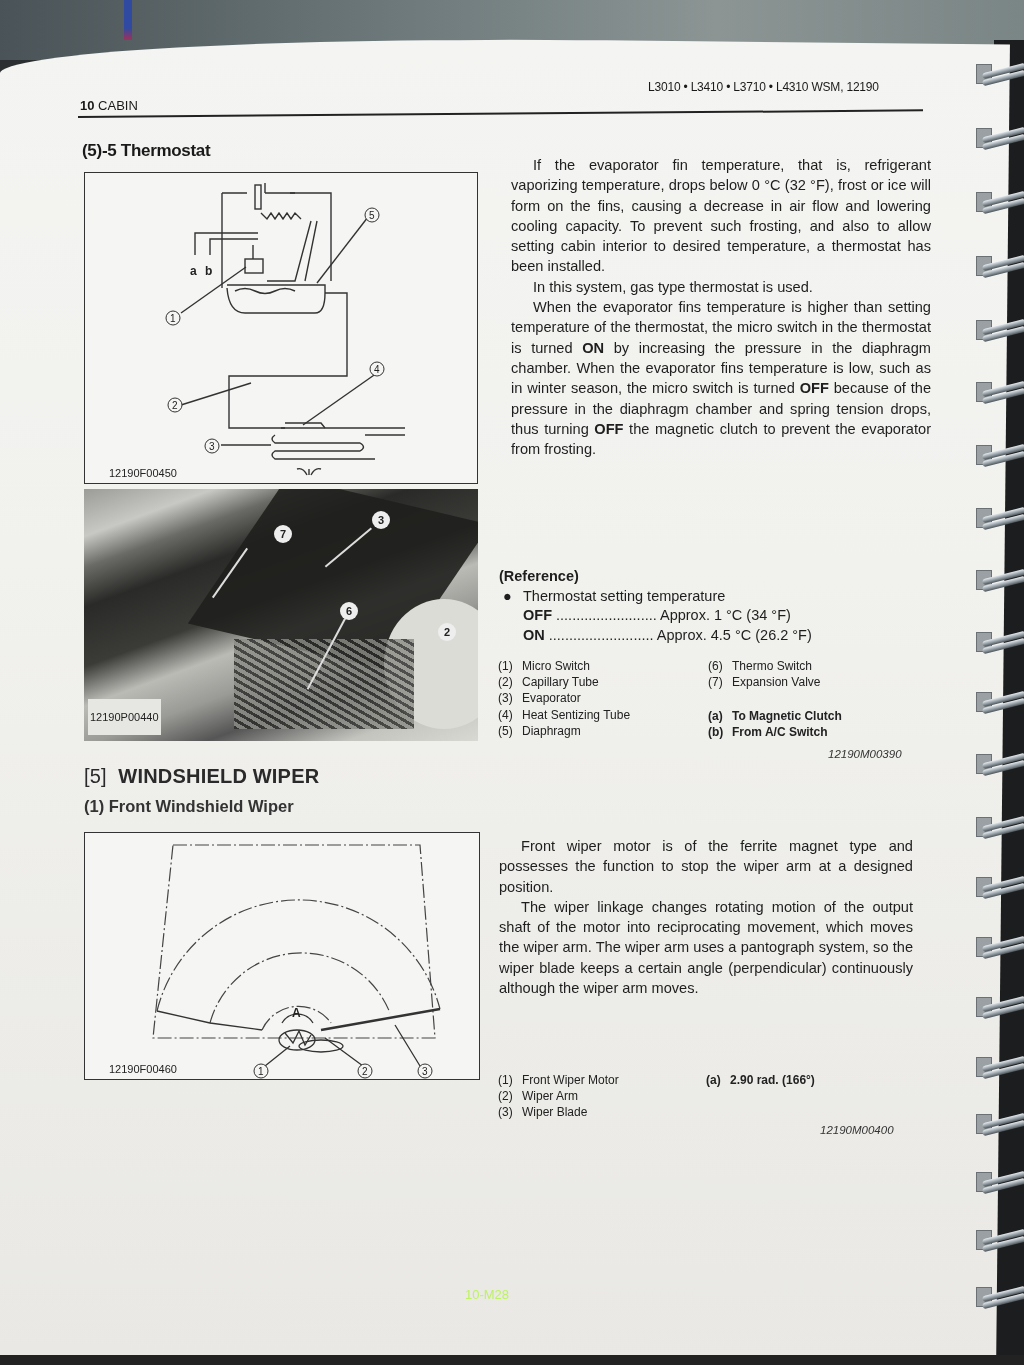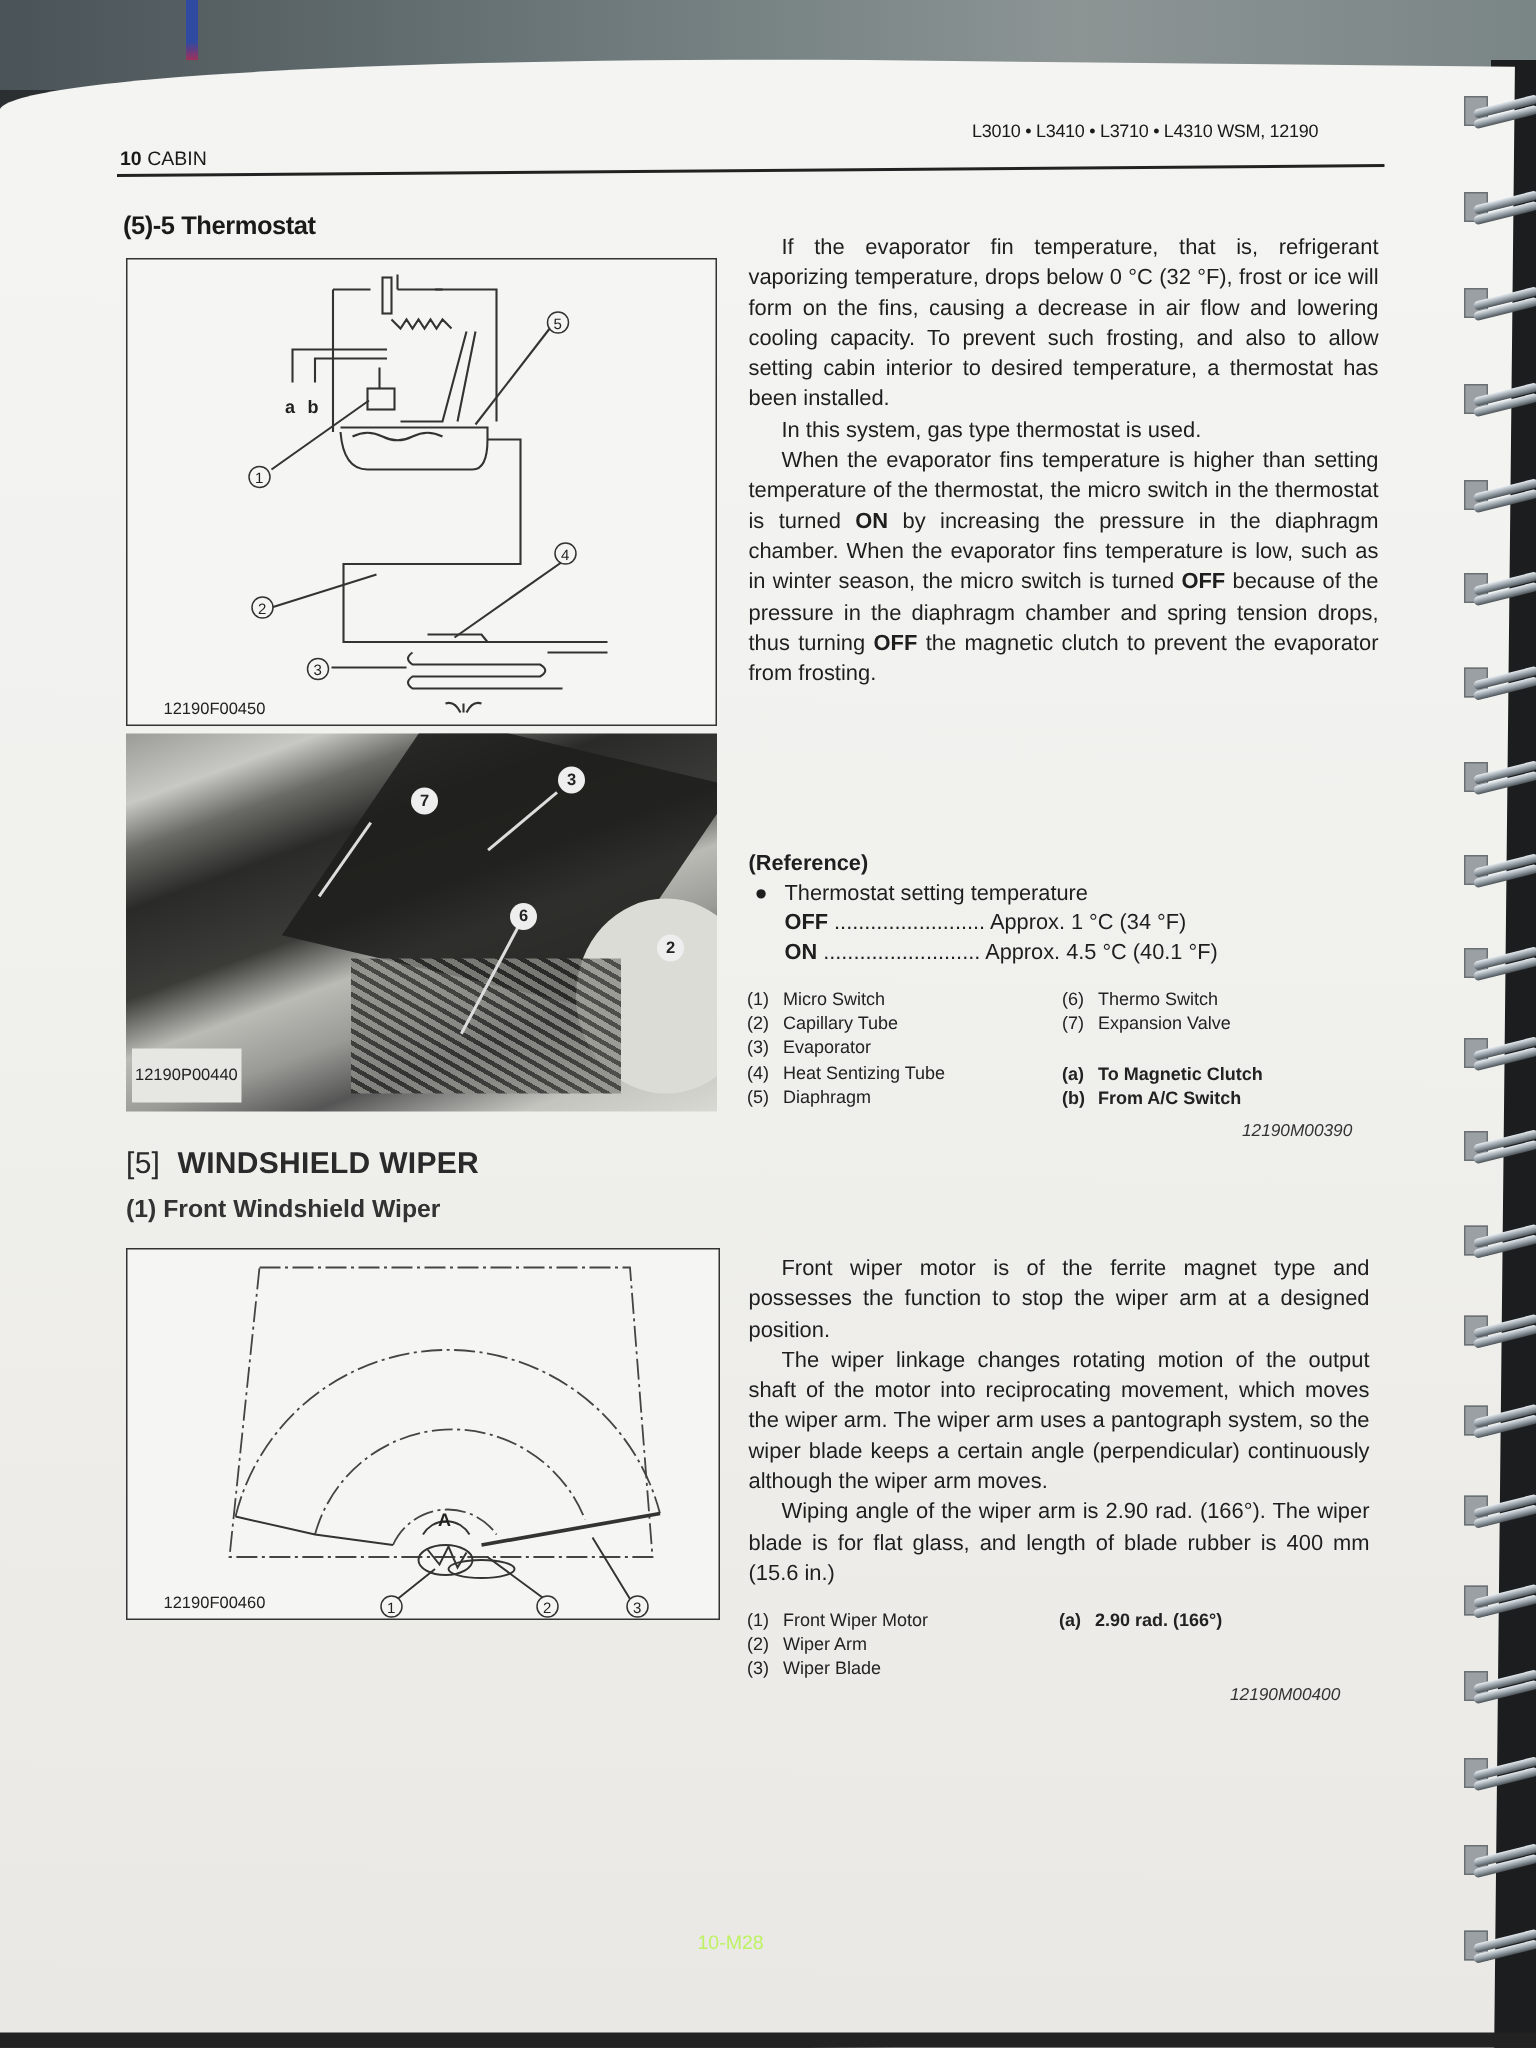--- a/index.html
+++ b/index.html
@@ -253,31 +253,31 @@
   <div class="lead" style="left:164px; top:60px; width:60px; transform:rotate(125deg);"></div>
   <div class="lead" style="left:288px; top:40px; width:60px; transform:rotate(140deg);"></div>
   <div class="lead" style="left:262px; top:130px; width:80px; transform:rotate(118deg);"></div>
   <div class="callout" style="left:190px; top:36px;">7</div>
   <div class="callout" style="left:288px; top:22px;">3</div>
   <div class="callout" style="left:256px; top:113px;">6</div>
   <div class="callout" style="left:354px; top:134px;">2</div>
   <div class="code">12190P00440</div>
 </div>
 
-<div class="text-col" style="top:155px;">
+<div class="text-col" style="top:155px;margin-left:12px;">
   <p>If the evaporator fin temperature, that is, refrigerant vaporizing temperature, drops below 0 °C (32 °F), frost or ice will form on the fins, causing a decrease in air flow and lowering cooling capacity. To prevent such frosting, and also to allow setting cabin interior to desired temperature, a thermostat has been installed.</p>
   <p>In this system, gas type thermostat is used.</p>
   <p><span>When the evaporator fins temperature is higher than setting temperature of the thermostat, the micro switch in the thermostat is turned </span><b>ON</b><span> by increasing the pressure in the diaphragm chamber. When the evaporator fins temperature is low, such as in winter season, the micro switch is turned </span><b>OFF</b><span> because of the pressure in the diaphragm chamber and spring tension drops, thus turning </span><b>OFF</b><span> the magnetic clutch to prevent the evaporator from frosting.</span></p>
 </div>
 
 <div class="ref">
   <div class="ref-title">(Reference)</div>
   <div class="bullet-row"><span class="bullet">●</span><span>Thermostat setting temperature</span></div>
   <div class="spec-row"><b>OFF</b><span> .........................</span><span> Approx. 1 °C (34 °F)</span></div>
-  <div class="spec-row"><b>ON</b><span> ..........................</span><span> Approx. 4.5 °C (40.1 °F)</span></div>
+  <div class="spec-row"><b>ON</b><span> ..........................</span><span> Approx. 4.5 °C (26.2 °F)</span></div>
 </div>
 
 <div class="legend" style="left:498px; top:658px;">
   <div class="row"><span class="num">(1)</span><span>Micro Switch</span></div>
   <div class="row"><span class="num">(2)</span><span>Capillary Tube</span></div>
   <div class="row"><span class="num">(3)</span><span>Evaporator</span></div>
   <div class="row"><span class="num">(4)</span><span>Heat Sentizing Tube</span></div>
   <div class="row"><span class="num">(5)</span><span>Diaphragm</span></div>
 </div>
 <div class="legend" style="left:708px; top:658px;">
@@ -322,21 +322,20 @@
       <circle cx="340" cy="238" r="7" fill="#f5f5f3" stroke="#333"></circle>
         <text x="337" y="242">3</text>
     </g>
   </svg>
   <div class="fig-code">12190F00460</div>
 </div>
 
 <div class="text-col" style="top:836px; width:414px;">
   <p>Front wiper motor is of the ferrite magnet type and possesses the function to stop the wiper arm at a designed position.</p>
   <p>The wiper linkage changes rotating motion of the output shaft of the motor into reciprocating movement, which moves the wiper arm. The wiper arm uses a pantograph system, so the wiper blade keeps a certain angle (perpendicular) continuously although the wiper arm moves.</p>
-  <p>Wiping angle of the wiper arm is 2.90 rad. (166°). The wiper blade is for flat glass, and length of blade rubber is 400 mm (15.6 in.)</p>
 </div>
 
 <div class="legend" style="left:498px; top:1072px;">
   <div class="row"><span class="num">(1)</span><span>Front Wiper Motor</span></div>
   <div class="row"><span class="num">(2)</span><span>Wiper Arm</span></div>
   <div class="row"><span class="num">(3)</span><span>Wiper Blade</span></div>
 </div>
 <div class="legend bold" style="left:706px; top:1072px;">
   <div class="row"><span class="num">(a)</span><span>2.90 rad. (166°)</span></div>
 </div>

